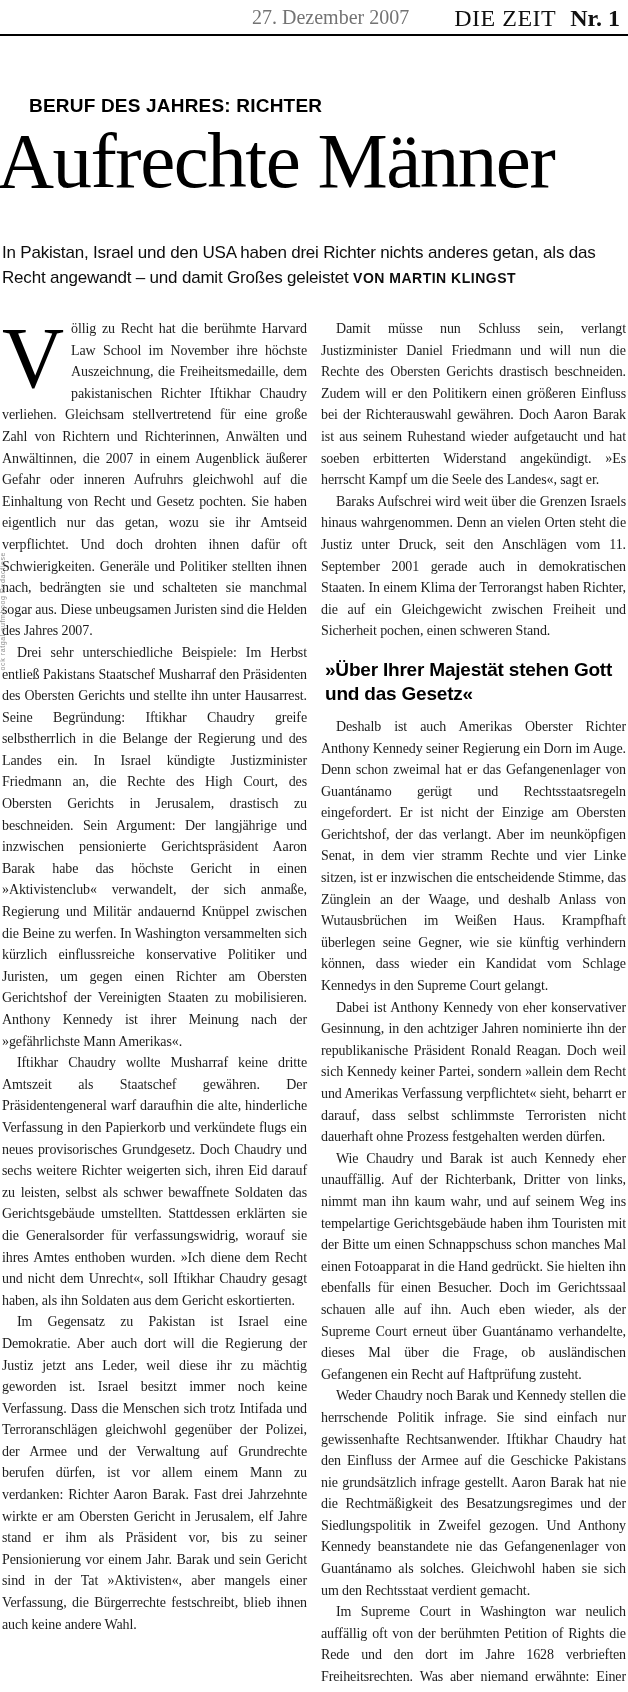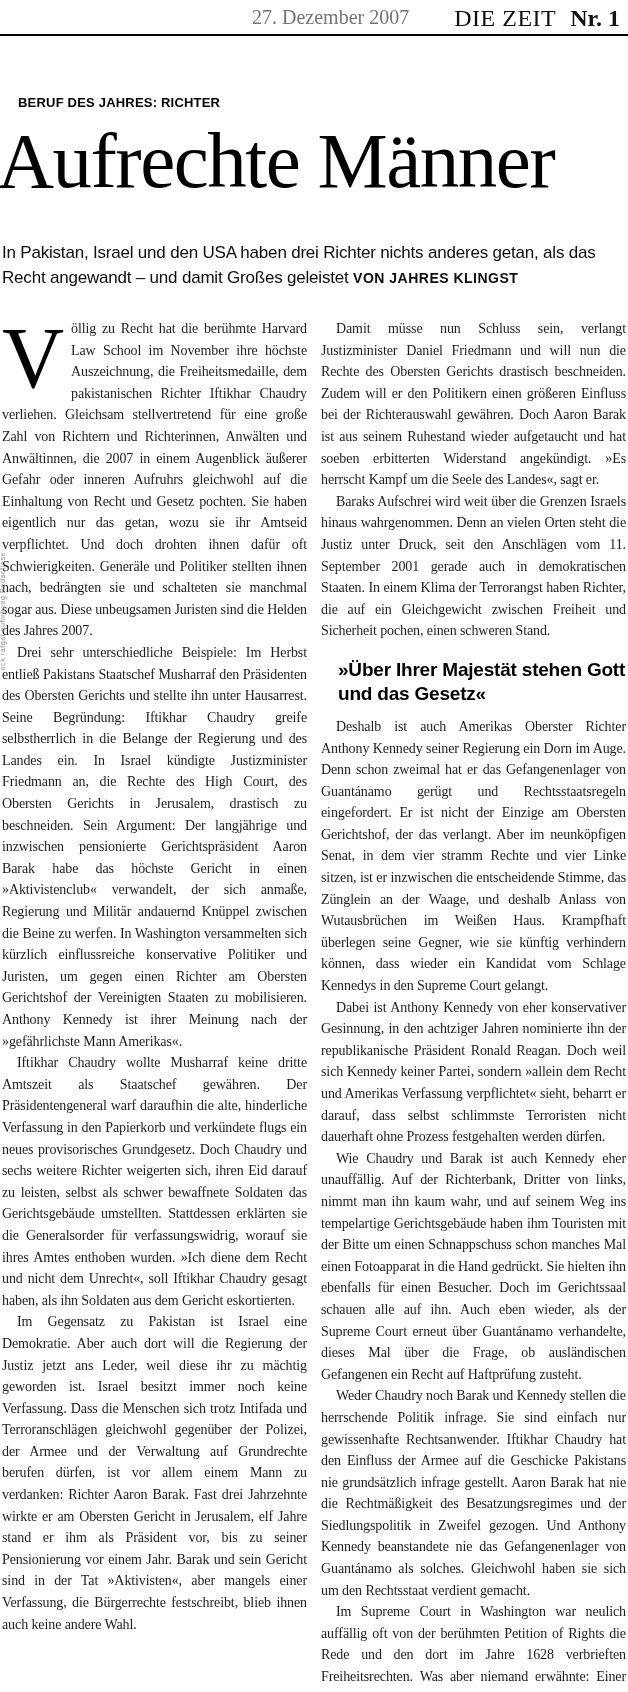--- a/index.html
+++ b/index.html
@@ -14,23 +14,23 @@
     font-size:20px;white-space:nowrap;color:#737373;
   }
   .header-mast{
     position:absolute;top:5px;right:8px;white-space:nowrap;color:#111;
     font-size:24px;letter-spacing:0.5px;
   }
   .header-mast .issue{margin-left:14px;letter-spacing:0;font-weight:bold;}
   .top-rule{position:absolute;top:34px;left:0;width:628px;border-top:2px solid #000;height:0;}
   
   .kicker{
-    position:absolute;top:95px;left:18px;
+    position:absolute;top:95px;left:29px;
     font-family:"Liberation Sans", sans-serif;font-weight:bold;
-    font-size:13px;letter-spacing:0.2px;color:#000;
+    font-size:19px;letter-spacing:0.2px;color:#000;
   }
   .headline{
     position:absolute;top:116px;left:-3px;margin:0;width:628px;
     font-family:"Liberation Serif", serif;font-weight:normal;
     font-size:79px;line-height:1.15;letter-spacing:-1.5px;color:#000;
     white-space:nowrap;
   }
   .standfirst{
     position:absolute;top:240px;left:2px;width:608px;margin:0;
     font-family:"Liberation Sans", sans-serif;
@@ -51,21 +51,21 @@
   }
   .col p{margin:0;text-indent:15px;}
   .col p.lead{text-indent:0;}
   .dropcap{
     float:left;font-size:86px;line-height:66px;
     padding:7px 7px 0 0;color:#000;
   }
   .subhead{
     font-family:"Liberation Sans", sans-serif;font-weight:bold;
     font-size:19px;line-height:24px;letter-spacing:-0.2px;
-    margin:16px 0 10px 17px;text-align:left;color:#000;
+    margin:16px 0 10px 4px;text-align:left;color:#000;
   }
   
   .edge-note{
     position:absolute;left:-1px;top:552px;
     writing-mode:vertical-rl;transform:rotate(180deg);
     font-family:"Liberation Sans", sans-serif;
     font-size:7px;letter-spacing:0.6px;color:#8f8f8f;white-space:nowrap;
   }
 </style>
 </head>
@@ -78,21 +78,21 @@
   <div class="header-mast">
     <span class="paper">DIE ZEIT</span><span class="issue">Nr. 1</span>
   </div>
 
   <div class="top-rule"></div>
 
   <div class="kicker">BERUF DES JAHRES: RICHTER</div>
 
   <h1 class="headline">Aufrechte Männer</h1>
 
-  <p class="standfirst"><span>In Pakistan, Israel und den USA haben drei Richter nichts anderes getan, als das Recht angewandt – und damit Großes geleistet </span><span class="byline">VON JAHRES KLINGST</span></p>
+  <p class="standfirst"><span>In Pakistan, Israel und den USA haben drei Richter nichts anderes getan, als das Recht angewandt – und damit Großes geleistet </span><span class="byline">VON MARTIN KLINGST</span></p>
 
   <div class="columns">
 
     <div class="col">
       <p class="lead"><span class="dropcap">V</span><span>öllig zu Recht hat die berühmte Harvard Law School im November ihre höchste Auszeichnung, die Freiheitsmedaille, dem pakistanischen Richter Iftikhar Chaudry verliehen. Gleichsam stellvertretend für eine große Zahl von Richtern und Richterinnen, Anwälten und Anwältinnen, die 2007 in einem Augenblick äußerer Gefahr oder inneren Aufruhrs gleichwohl auf die Einhaltung von Recht und Gesetz pochten. Sie haben eigentlich nur das getan, wozu sie ihr Amtseid verpflichtet. Und doch drohten ihnen dafür oft Schwierigkeiten. Generäle und Politiker stellten ihnen nach, bedrängten sie und schalteten sie manchmal sogar aus. Diese unbeugsamen Juristen sind die Helden des Jahres 2007.</span></p>
       <p>Drei sehr unterschiedliche Beispiele: Im Herbst entließ Pakistans Staatschef Musharraf den Präsidenten des Obersten Gerichts und stellte ihn unter Hausarrest. Seine Begründung: Iftikhar Chaudry greife selbstherrlich in die Belange der Regierung und des Landes ein. In Israel kündigte Justizminister Friedmann an, die Rechte des High Court, des Obersten Gerichts in Jerusalem, drastisch zu beschneiden. Sein Argument: Der langjährige und inzwischen pensionierte Gerichtspräsident Aaron Barak habe das höchste Gericht in einen »Aktivistenclub« verwandelt, der sich anmaße, Regierung und Militär andauernd Knüppel zwischen die Beine zu werfen. In Washington versammelten sich kürzlich einflussreiche konservative Politiker und Juristen, um gegen einen Richter am Obersten Gerichtshof der Vereinigten Staaten zu mobilisieren. Anthony Kennedy ist ihrer Meinung nach der »gefährlichste Mann Amerikas«.</p>
       <p>Iftikhar Chaudry wollte Musharraf keine dritte Amtszeit als Staatschef gewähren. Der Präsidentengeneral warf daraufhin die alte, hinderliche Verfassung in den Papierkorb und verkündete flugs ein neues provisorisches Grundgesetz. Doch Chaudry und sechs weitere Richter weigerten sich, ihren Eid darauf zu leisten, selbst als schwer bewaffnete Soldaten das Gerichtsgebäude umstellten. Stattdessen erklärten sie die Generalsorder für verfassungswidrig, worauf sie ihres Amtes enthoben wurden. »Ich diene dem Recht und nicht dem Unrecht«, soll Iftikhar Chaudry gesagt haben, als ihn Soldaten aus dem Gericht eskortierten.</p>
       <p>Im Gegensatz zu Pakistan ist Israel eine Demokratie. Aber auch dort will die Regierung der Justiz jetzt ans Leder, weil diese ihr zu mächtig geworden ist. Israel besitzt immer noch keine Verfassung. Dass die Menschen sich trotz Intifada und Terroranschlägen gleichwohl gegenüber der Polizei, der Armee und der Verwaltung auf Grundrechte berufen dürfen, ist vor allem einem Mann zu verdanken: Richter Aaron Barak. Fast drei Jahrzehnte wirkte er am Obersten Gericht in Jerusalem, elf Jahre stand er ihm als Präsident vor, bis zu seiner Pensionierung vor einem Jahr. Barak und sein Gericht sind in der Tat »Aktivisten«, aber mangels einer Verfassung, die Bürgerrechte festschreibt, blieb ihnen auch keine andere Wahl.</p>
 
     </div>

